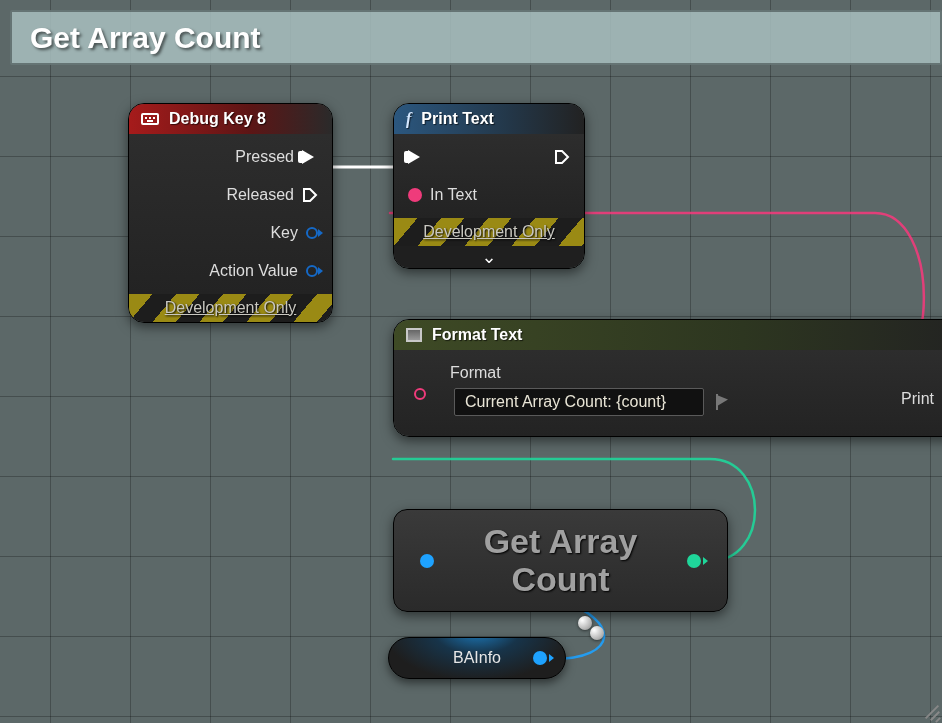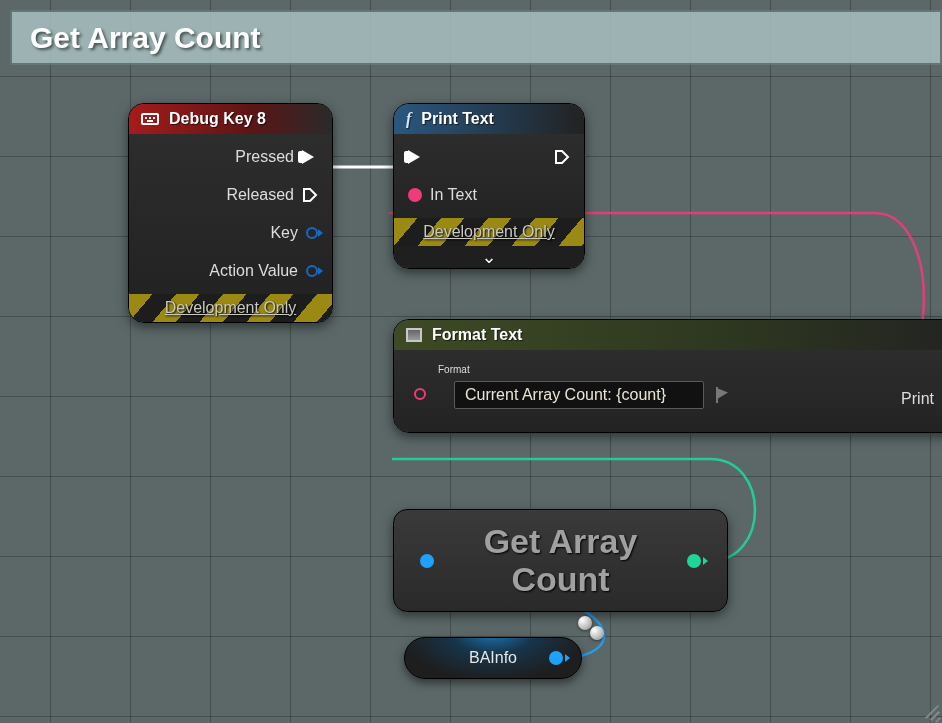--- a/index.html
+++ b/index.html
@@ -385,21 +385,21 @@
   <div class="node" style="left:393px; top:319px; width:584px;">
     <div class="header hdr-olive">
       <span class="icon-box"></span>
       <span>Format Text</span>
     </div>
     <div class="body" style="padding:14px 20px 20px 20px;">
       <div class="col" style="gap:10px;">
         <div style="display:flex; align-items:flex-start; gap:12px;">
           <span class="data-pin hollow" style="color:#ef3b7b;border-color:#ef3b7b; margin-top:24px;"></span>
           <div style="display:flex;flex-direction:column;gap:6px;">
-            <span style="color:#ddd;font-size:10px;">Format</span>
+            <span style="color:#ddd;font-size:16px;margin-left:12px;">Format</span>
             <div style="display:flex; align-items:center; gap:10px;padding-left:16px;">
               <input class="txt-input" type="text" value="Current Array Count: {count}" style="">
               <span class="flag-icon"></span>
             </div>
           </div>
         </div>
       </div>
       <div class="col right">
         <div class="row" style="margin-top:22px;">
           <span>Print</span>
@@ -408,21 +408,21 @@
       </div>
     </div>
   </div>
 
   <div class="pure-node" style="left:393px; top:509px; width:335px; height:103px;">
     <span class="data-pin c-blue" style="flex:0 0 auto;"></span>
     <div class="pure-title">Get Array Count</div>
     <span class="data-pin c-green out" style="flex:0 0 auto;"></span>
   </div>
 
-  <div class="var-node" style="left:404px; top:637px; width:178px;">
+  <div class="var-node" style="left:388px; top:637px; width:178px;">
     <span>BAInfo</span>
     <span class="data-pin c-blue out var-pin"></span>
   </div>
 
   <div class="blob" style="left:578px; top:616px;"></div>
   <div class="blob" style="left:590px; top:626px;"></div>
 
   <div class="resize">
     <div class="l1"></div>
       <div class="l2"></div>

